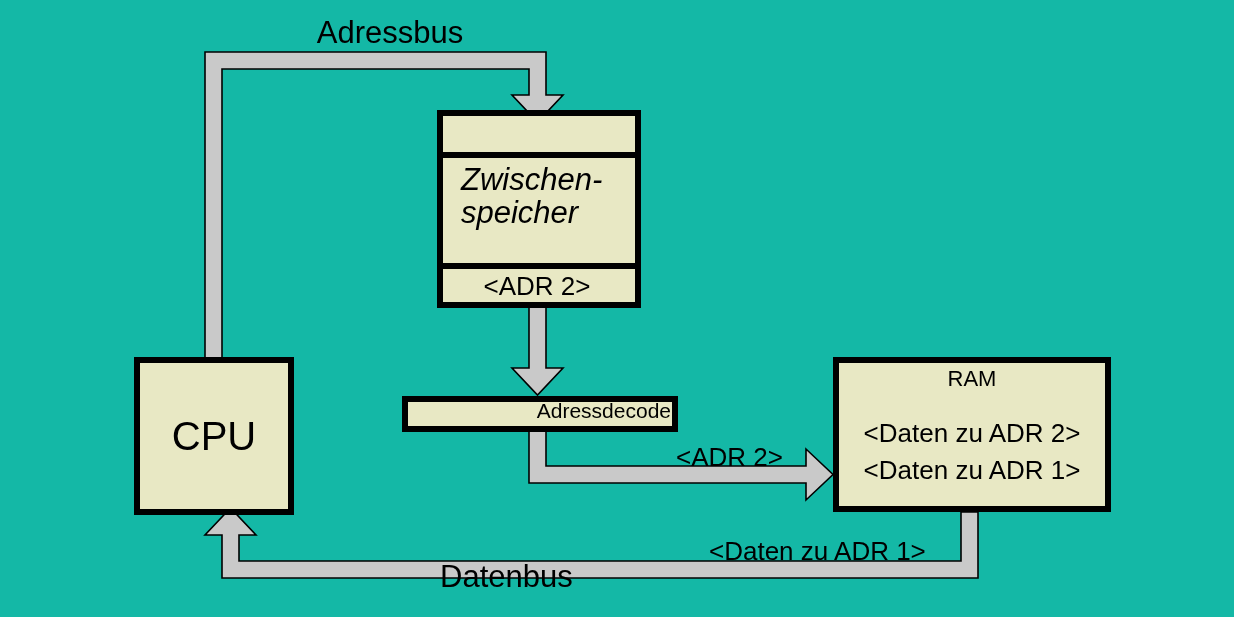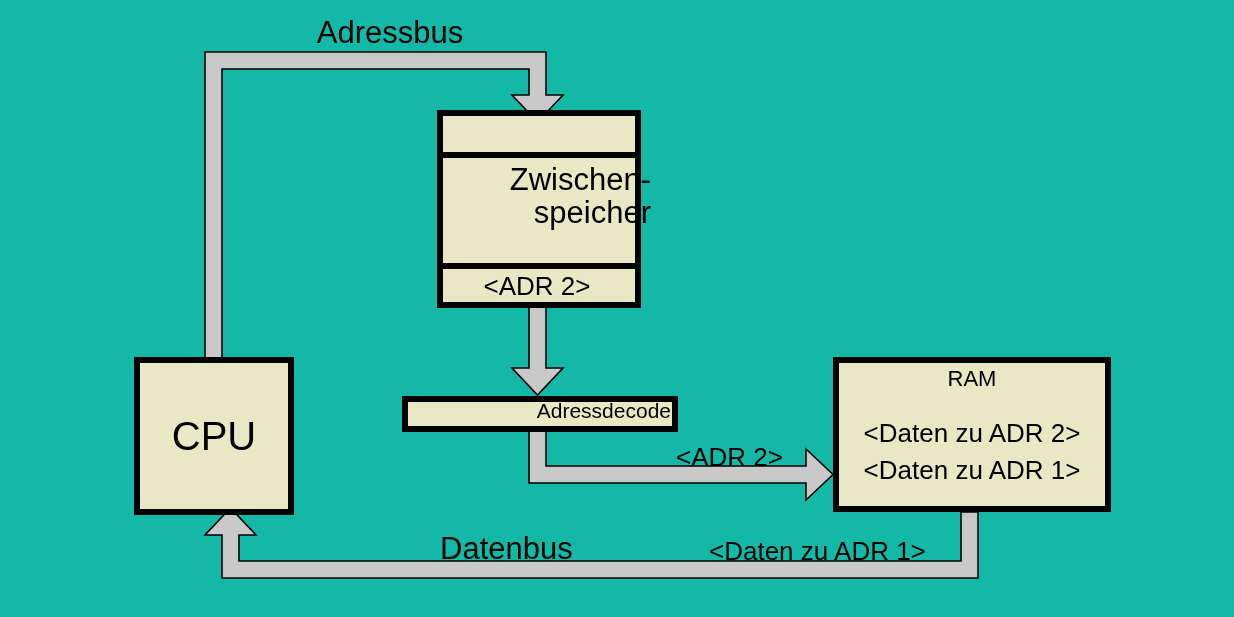--- a/index.html
+++ b/index.html
@@ -33,42 +33,43 @@
     font-family: "Liberation Sans", sans-serif;
   }
 
   
   #lbl-adressbus {
     left: 0px; top: 16px; width: 780px;
     font-size: 31px;
     text-align: center;
   }
   #lbl-datenbus {
-    left: 440px; top: 532px;
+    left: 440px; top: 560px;
     font-size: 31px;
   }
   #lbl-daten-adr1-bus {
     left: 709px; top: 537px;
     font-size: 26px;
   }
   #lbl-adr2-arrow {
     left: 676px; top: 443px;
     font-size: 26px;
   }
 
   
   #lbl-cpu {
     left: 134px; top: 415px; width: 160px;
     font-size: 40px;
     text-align: center;
   }
   #lbl-zsp-main {
-    left: 451px; top: 163px; width: 200px;
+    left: 461px; top: 163px; width: 200px;
     font-size: 31px;
-    text-align: right;
+    text-align: left;
+    font-style: italic;
   }
   #lbl-zsp-adr {
     left: 437px; top: 272px; width: 200px;
     font-size: 26px;
     text-align: center;
   }
   #lbl-adressdecoder {
     left: 402px; top: 400px; width: 276px;
     font-size: 21px;
     text-align: right;

